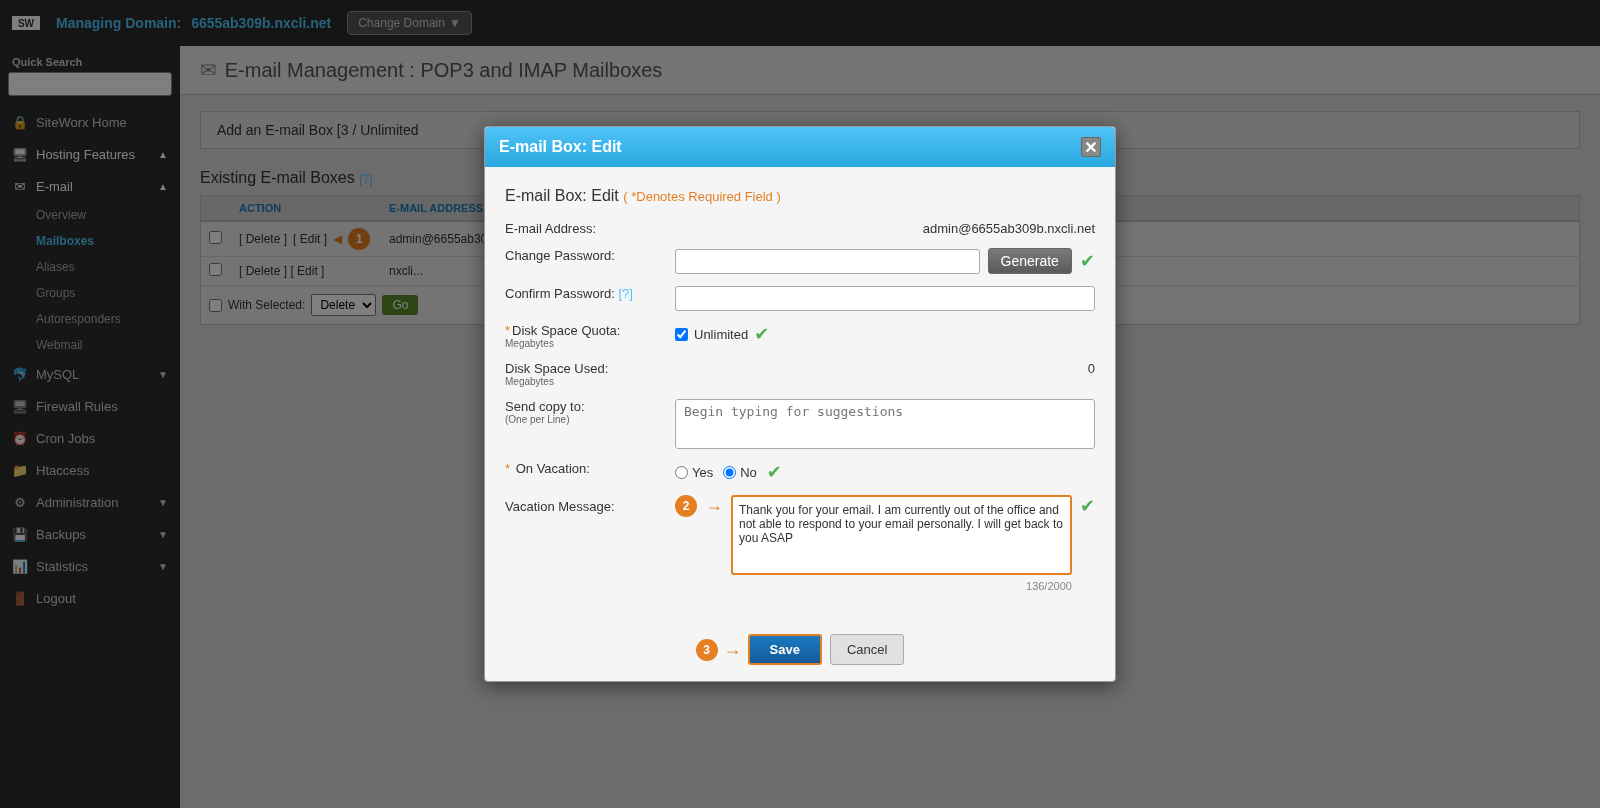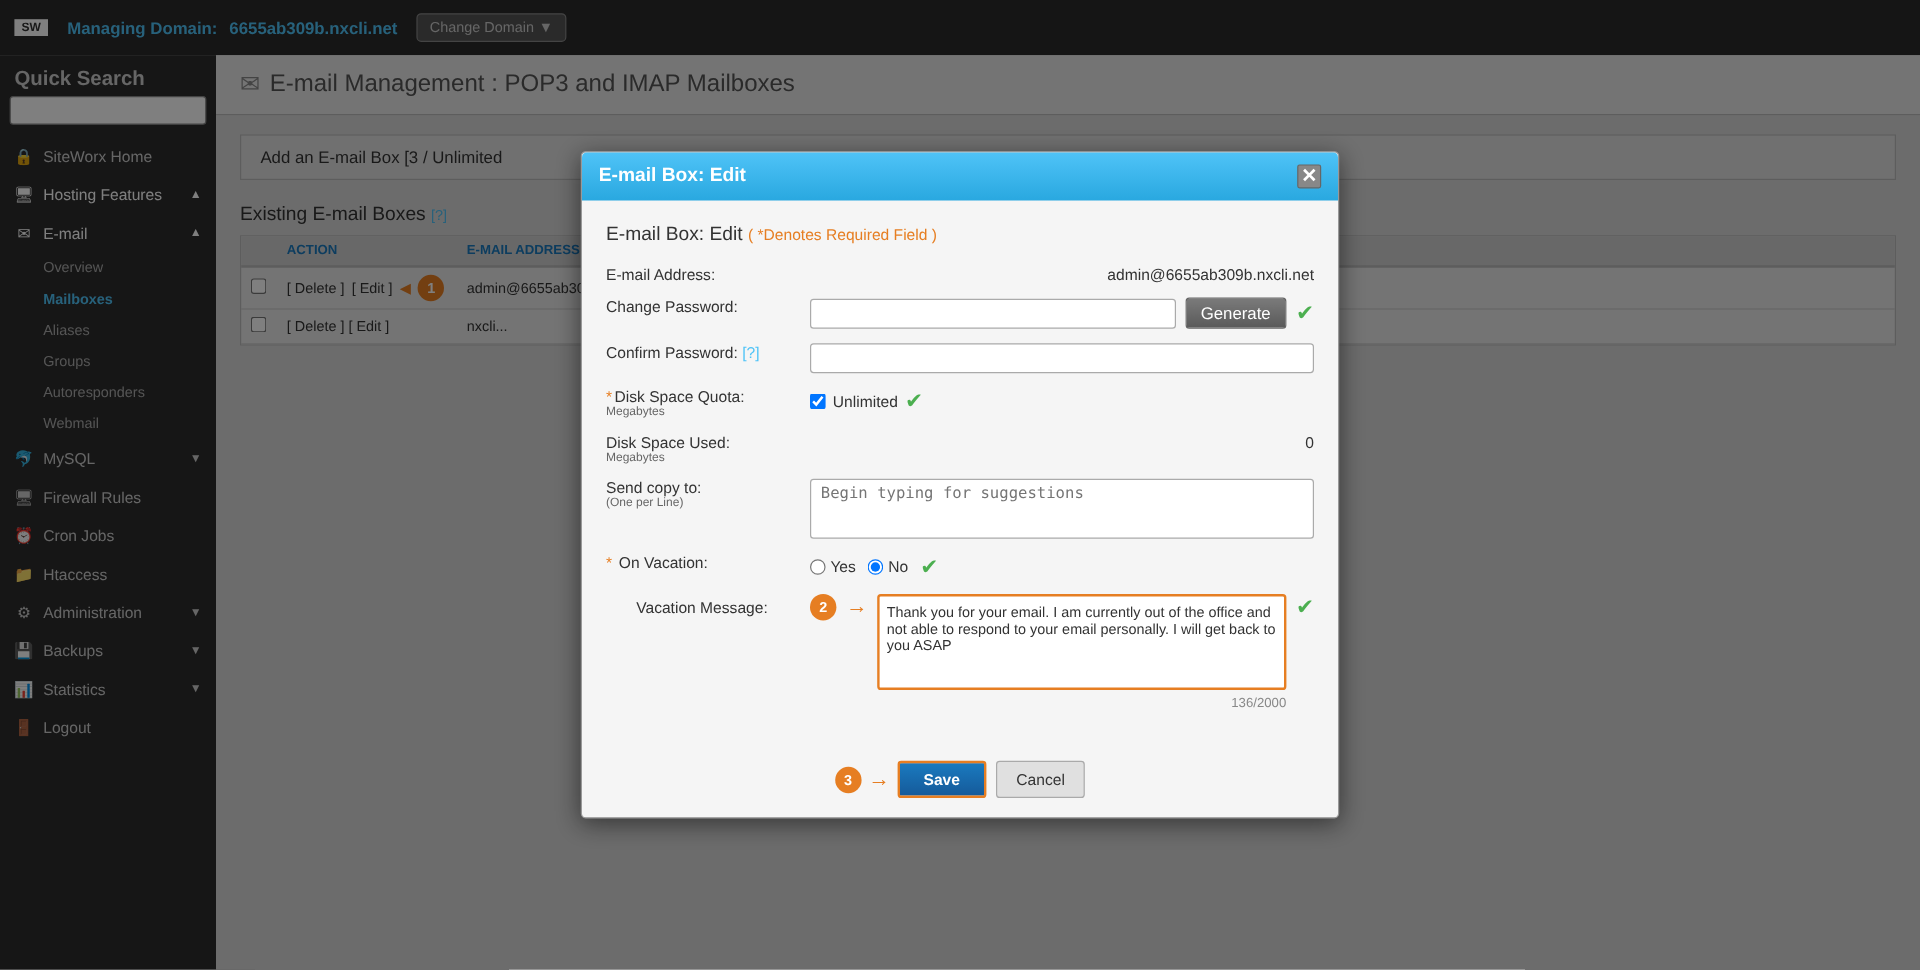--- a/index.html
+++ b/index.html
@@ -47,21 +47,21 @@
 
     
     .sidebar {
       width: 180px;
       background: #2d2d2d;
       flex-shrink: 0;
       overflow-y: auto;
     }
     .quick-search-label {
       color: #ccc;
-      font-size: 17px;
+      font-size: 11px;
       padding: 10px 12px 4px;
       font-weight: bold;
     }
     .quick-search-input {
       width: calc(100% - 16px);
       margin: 0 8px 10px;
       padding: 4px 6px;
       background: #fff;
       border: 1px solid #888;
       border-radius: 3px;
@@ -542,20 +542,28 @@
             <div class="action-link">
               <span style="cursor:pointer;">[ Delete ]</span>
               <span style="cursor:pointer;">[ Edit ]</span>
             </div>
             <div style="font-size:12px;">nxcli...</div>
             <div style="font-size:12px;">No Quota</div>
             <div style="font-size:12px;">271.00 B</div>
             <div style="font-size:12px;">N/A</div>
           </div>
 
+          <div class="with-selected-bar">
+            <input type="checkbox" style="">
+            <span>With Selected:</span>
+            <select>
+              <option>Delete</option>
+            </select>
+            <button class="go-btn">Go</button>
+          </div>
         </div>
       </div>
     </div>
   </div>
 </div>
 
 <div class="overlay">
   <div class="modal">
     <div class="modal-header">
       <span class="modal-title">E-mail Box: Edit</span>
@@ -642,21 +650,21 @@
             <label class="radio-option">
               <input type="radio" name="on_vacation" value="no" checked="" style="">
               <span>No</span>
             </label>
             <span class="check-icon">✔</span>
           </div>
         </div>
       </div>
 
       <div class="form-row" style="align-items:flex-start;">
-        <div class="form-label" style="padding-top:4px;text-align:center;">Vacation Message:</div>
+        <div class="form-label" style="padding-top:4px;">Vacation Message:</div>
         <div class="form-value" style="flex-direction:column; align-items:flex-start;">
           <div class="annotation-wrapper" style="width:100%; align-items:flex-start; gap:8px;">
             <span class="annotation-circle">2</span>
             <span class="annotation-arrow">→</span>
             <div style="flex:1;">
               <textarea class="textarea-field" style="">Thank you for your email. I am currently out of the office and not able to respond to your email personally. I will get back to you ASAP</textarea>
               <div class="char-count">136/2000</div>
             </div>
             <span class="check-icon">✔</span>
           </div>

